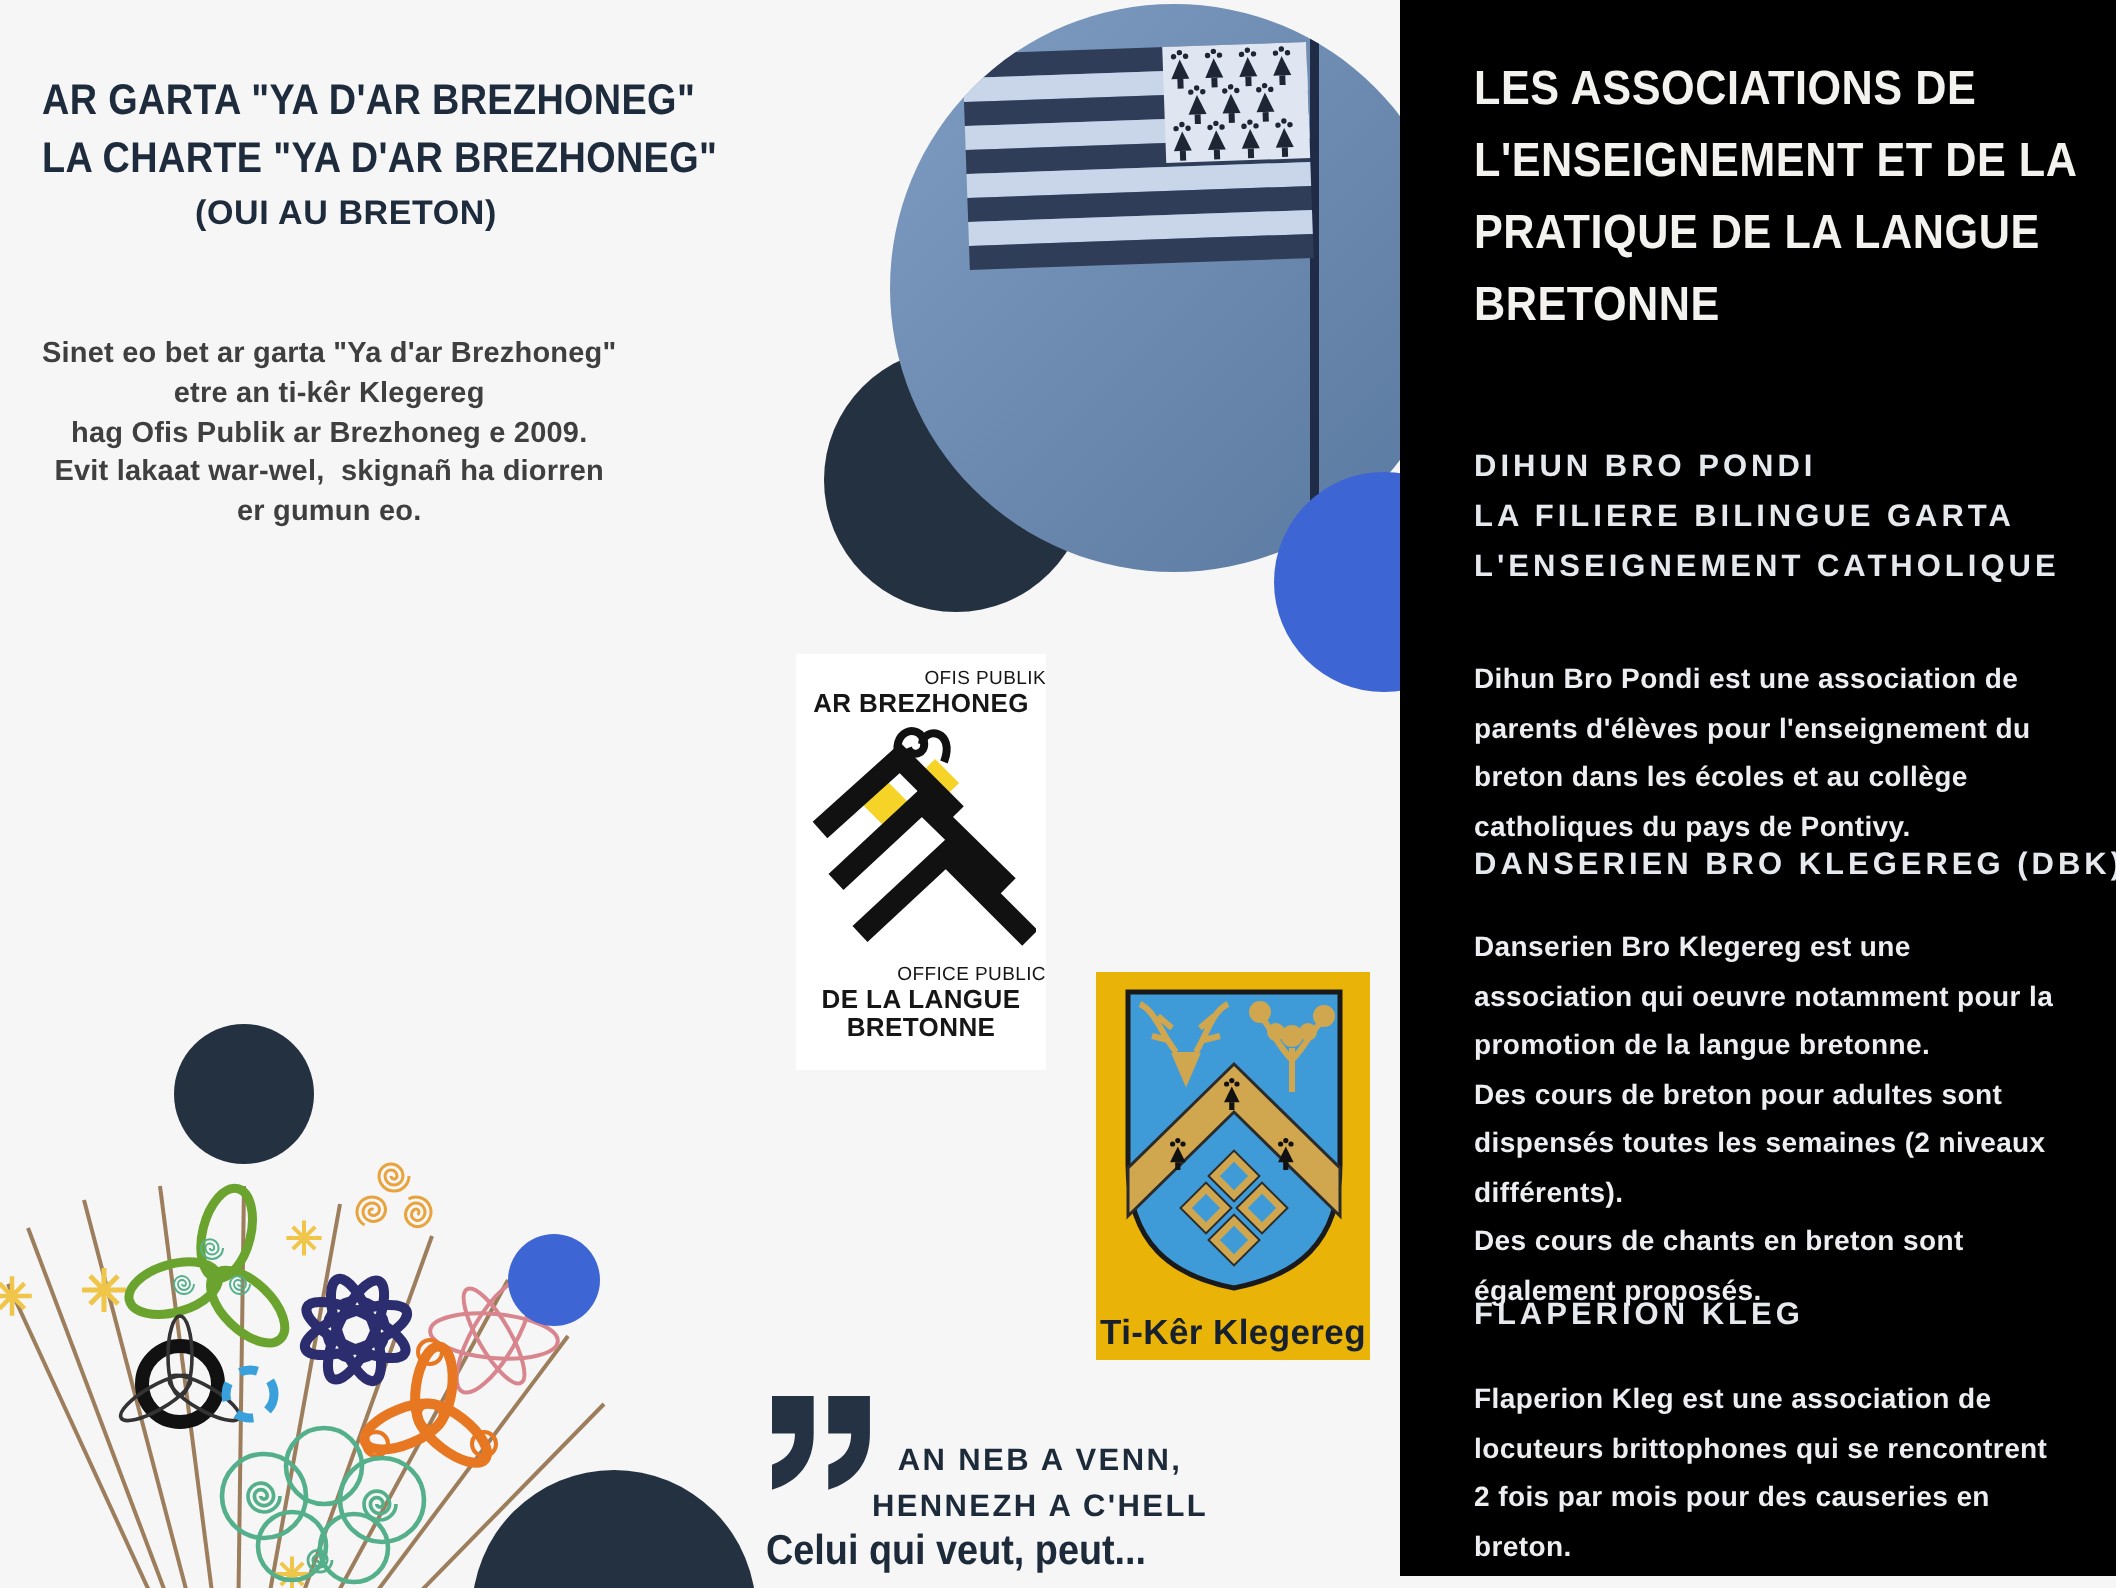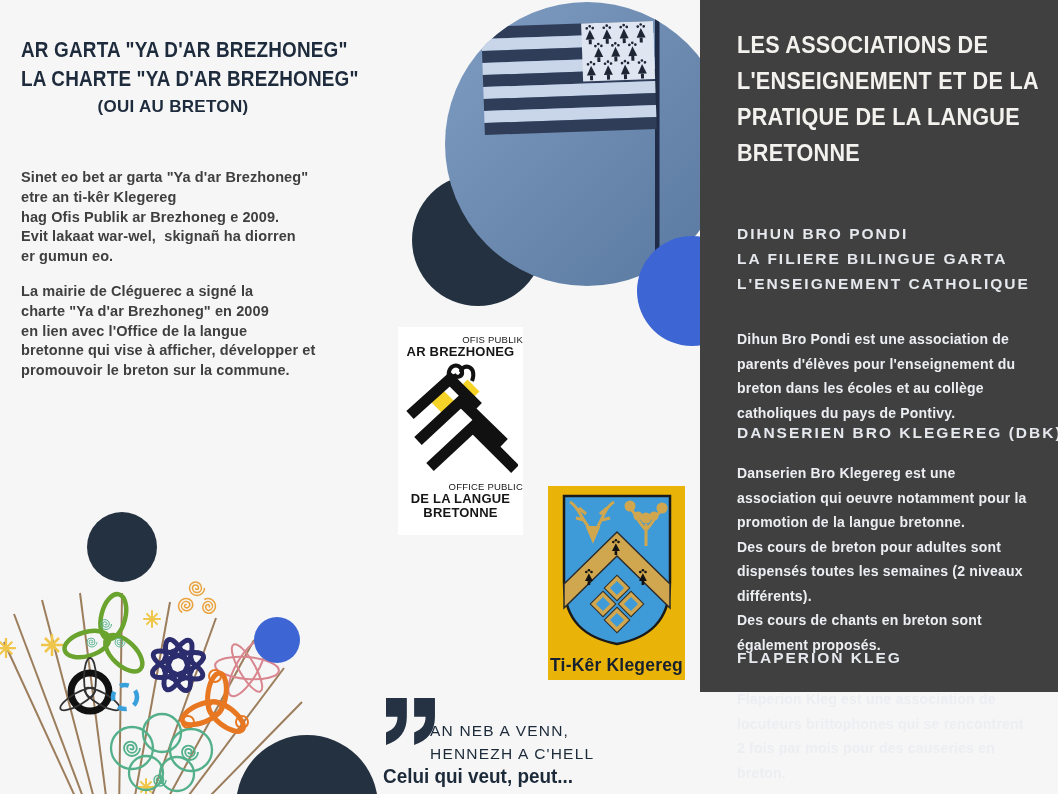--- a/index.html
+++ b/index.html
@@ -1,19 +1,19 @@
 <!DOCTYPE html>
 <html><head>
 <meta charset="utf-8">
 <style>
   html,body{margin:0;padding:0;}
   .page{position:relative;width:1058px;height:794px;background:#f6f6f6;overflow:hidden;
         font-family:"Liberation Sans",sans-serif;}
   .abs{position:absolute;}
-  .pre{white-space:pre;}
+  .pre{white-space:pre;text-align:center;}
   .cond{display:inline-block;transform:scaleX(0.88);transform-origin:0 50%;}
 
   
   .title{top:36px;left:21px;width:304px;color:#1d2b3c;font-weight:bold;}
   .title .l12{font-size:21.5px;line-height:29px;letter-spacing:.2px;white-space:pre;}
   .title .l3{font-size:17px;line-height:26px;text-align:center;letter-spacing:.3px;}
   .bodytext{font-size:14.5px;font-weight:bold;color:#3f3f3f;line-height:19.8px;letter-spacing:.1px;}
   .p1{top:168px;left:21px;}
   .p2{top:282px;left:21px;}
 
@@ -28,26 +28,26 @@
             color:#161616;}
   .logo-box .sm{font-size:9.5px;font-weight:normal;letter-spacing:.2px;margin-top:7px;text-align:right;}
   .logo-box .bg{font-size:13px;font-weight:bold;letter-spacing:.2px;line-height:14px;white-space:pre;}
 
   
   .crest-box{left:548px;top:486px;width:137px;height:194px;background:#eab308;text-align:center;z-index:2;}
   .crest-caption{font-size:17.5px;font-weight:bold;color:#17202e;margin-top:1px;letter-spacing:.2px;}
 
   
   .quote-icon{left:386px;top:697px;z-index:4;}
-  .quote-breton{left:430px;top:719px;width:180px;text-align:left;font-size:15.5px;font-weight:normal;
+  .quote-breton{left:430px;top:719px;width:180px;text-align:center;font-size:15.5px;font-weight:bold;
                 color:#1c2a3a;letter-spacing:1.2px;line-height:23px;white-space:pre;z-index:4;}
   .quote-french{left:383px;top:764px;font-size:21px;font-weight:bold;color:#1c2a3a;z-index:4;}
 
   
-  .panel{left:700px;top:0;width:358px;height:692px;background:#404040;z-index:5;}
+  .panel{left:700px;top:0;width:358px;height:788px;background:#000000;z-index:5;}
   .panel-title{left:37px;top:27px;color:#f4f2ee;font-size:24px;font-weight:bold;line-height:36px;
                white-space:pre;letter-spacing:.3px;}
   .sec-head{left:37px;color:#e5e8ed;font-size:15.5px;font-weight:bold;letter-spacing:2px;
             line-height:25px;white-space:pre;}
   .sec-body{left:37px;color:#eceef2;font-size:14px;font-weight:bold;letter-spacing:.2px;
             line-height:24.5px;white-space:pre;}
   .s1h{top:221px;} .s1b{top:311px;margin-top:16px;} .s2h{top:420px;} .s2b{top:461px;} .s3h{top:645px;} .s3b{top:687px;}
 
   .doodles{left:0;top:490px;z-index:0;}
 </style>
@@ -60,25 +60,20 @@
     <div class="cond"><span class="l12">AR GARTA "YA D'AR BREZHONEG"</span></div>
     <div class="cond"><span class="l12">LA CHARTE "YA D'AR BREZHONEG"</span></div>
     <div class="l3">(OUI AU BRETON)</div>
   </div>
 
   <div class="abs bodytext pre p1">Sinet eo bet ar garta "Ya d'ar Brezhoneg"
 etre an ti-kêr Klegereg
 hag Ofis Publik ar Brezhoneg e 2009.
 Evit lakaat war-wel,  skignañ ha diorren
 er gumun eo.</div>
-  <div class="abs bodytext pre p2">La mairie de Cléguerec a signé la
-charte "Ya d'ar Brezhoneg" en 2009
-en lien avec l'Office de la langue
-bretonne qui vise à afficher, développer et
-promouvoir le breton sur la commune.</div>
 
   <div class="abs circle dark-circle1"></div>
 
   <div class="abs circle photo-circle">
     <svg width="284" height="284" viewBox="0 0 284 284">
       <defs>
         <linearGradient id="sky" x1="0" y1="0" x2="1" y2="1">
           <stop offset="0" stop-color="#7f9cc2"></stop>
           <stop offset="0.55" stop-color="#6a88ae"></stop>
           <stop offset="1" stop-color="#59789f"></stop>

